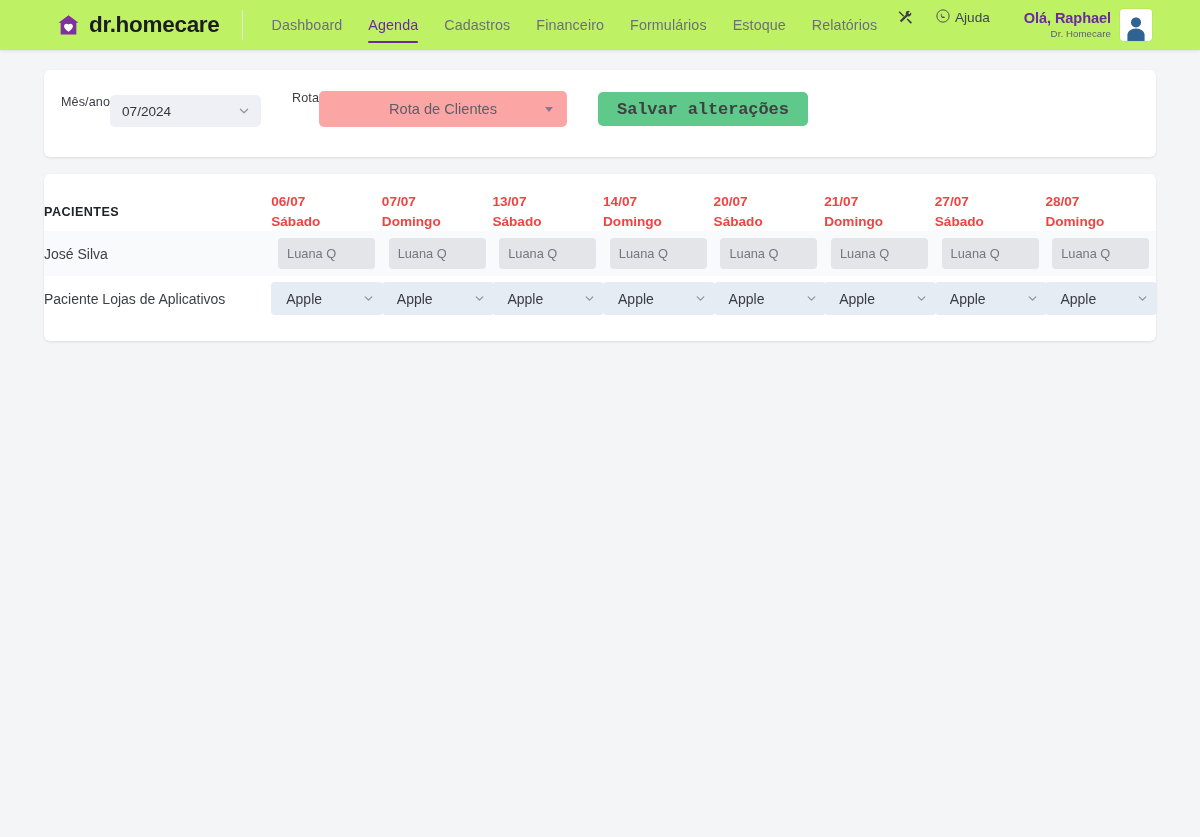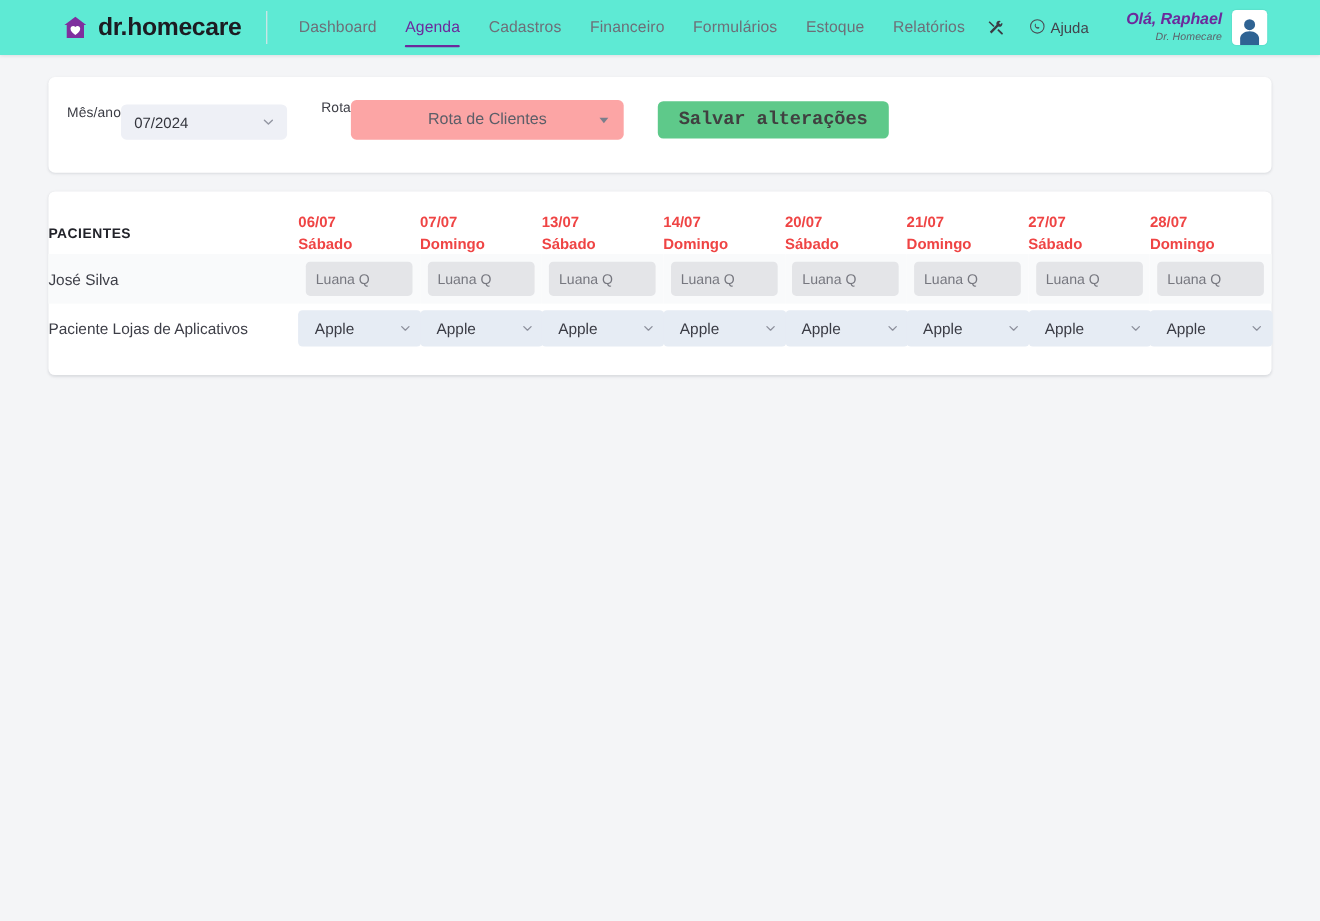--- a/index.html
+++ b/index.html
@@ -9,21 +9,21 @@
     width: 1200px;
     height: 837px;
     background: #f4f5f7;
     font-family: "Liberation Sans", "DejaVu Sans", sans-serif;
     -webkit-font-smoothing: antialiased;
   }
 
   
   .topbar {
     height: 50px;
-    background: #5eead4;
+    background: #bef264;
     display: flex;
     align-items: center;
     box-shadow: 0 1px 3px rgba(16,24,40,0.10);
     position: relative;
     z-index: 10;
   }
 
   .brand {
     display: flex;
     align-items: center;
@@ -66,21 +66,21 @@
     position: absolute;
     left: 0; right: 0; bottom: 7px;
     height: 2px;
     background: #6c2a9c;
     border-radius: 2px;
   }
 
   .topbar-right {
     margin-left: auto;
     display: flex;
-    align-items: center;
+    align-items: flex-start;
     gap: 0;
     margin-right: 48px;
   }
   .icon-btn {
     display: flex;
     align-items: center;
     justify-content: center;
     cursor: pointer;
     color: #3b3c44;
   }
@@ -94,21 +94,21 @@
     cursor: pointer;
     white-space: nowrap;
   }
   .user-block {
     display: flex;
     align-items: center;
     gap: 9px;
     margin-left: 34px;
     cursor: pointer;
   }
-  .user-names { text-align: right; line-height: 1.08; font-style: italic; }
+  .user-names { text-align: right; line-height: 1.08; }
   .user-greet {
     font-size: 14.6px;
     font-weight: 600;
     color: #6c2a9c;
     white-space: nowrap;
     letter-spacing: -0.1px;
   }
   .user-org {
     font-size: 9.6px;
     color: #5d5f68;

